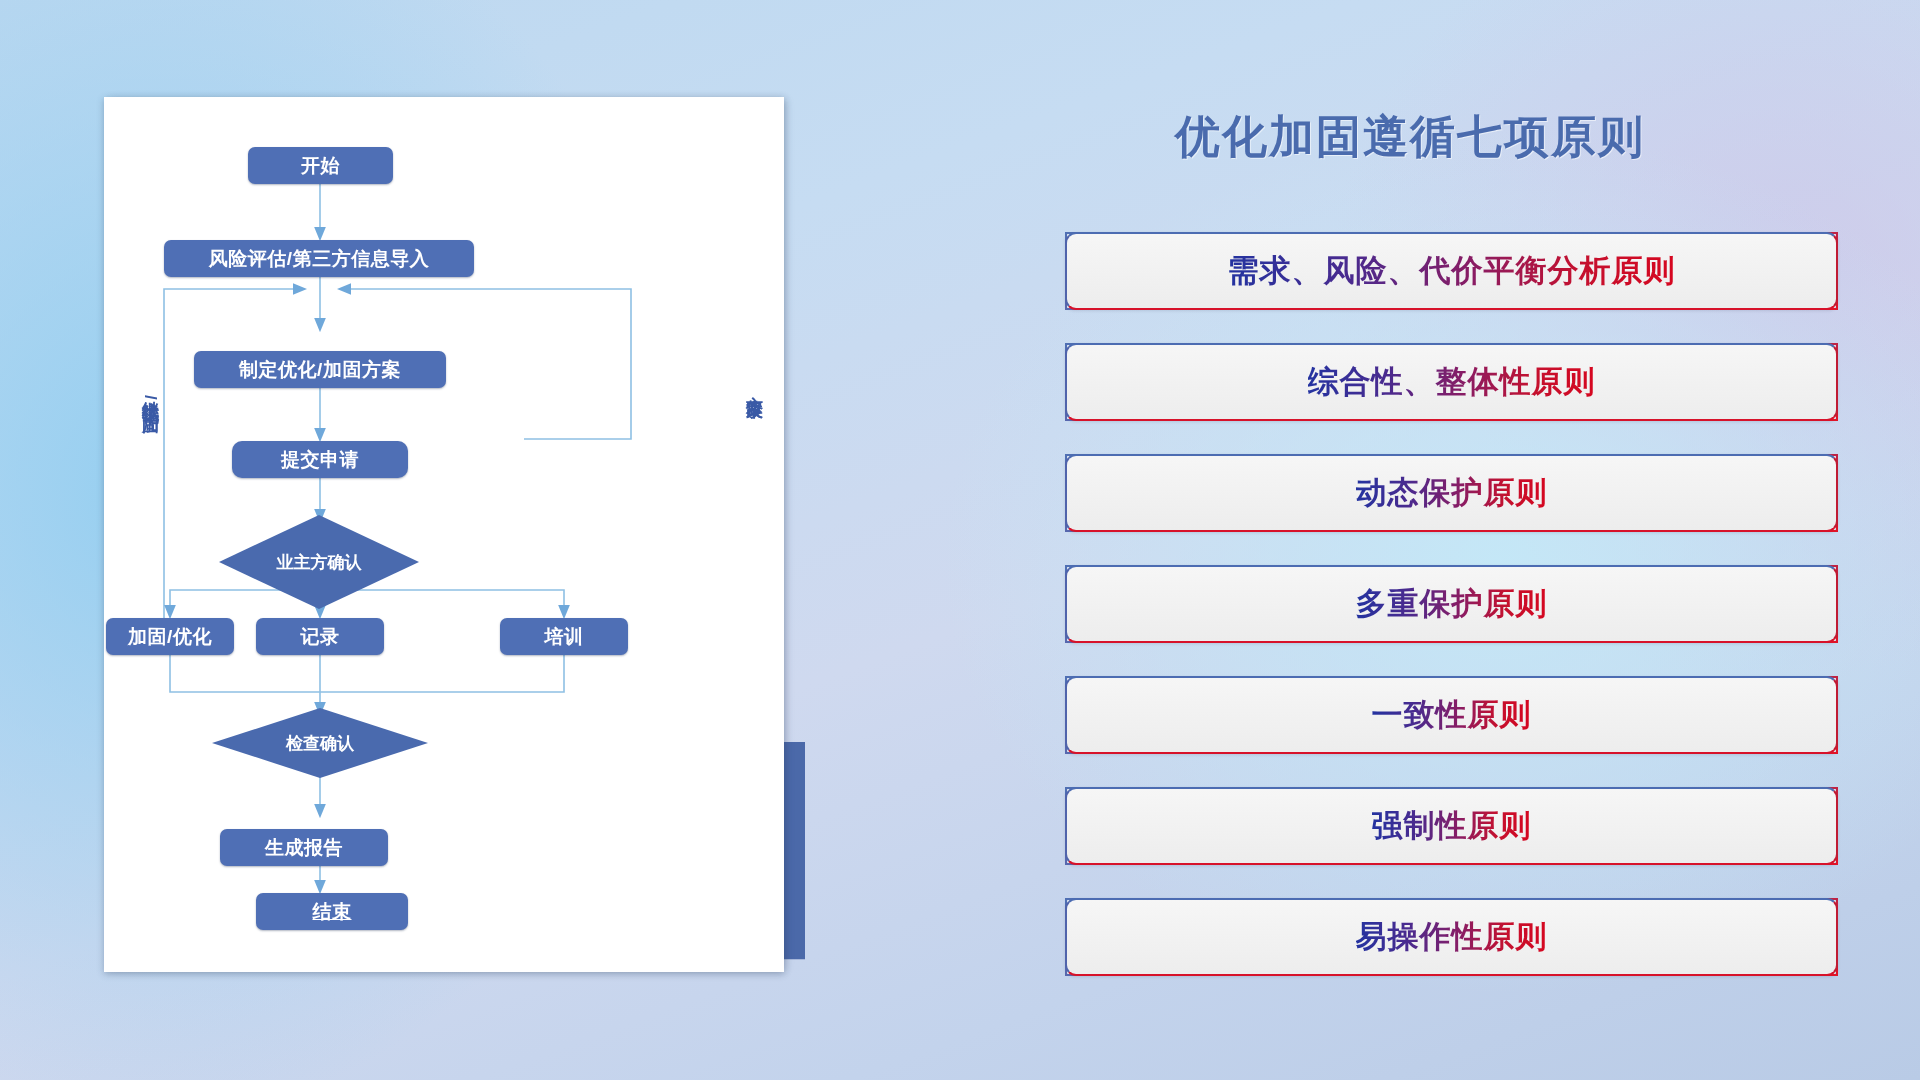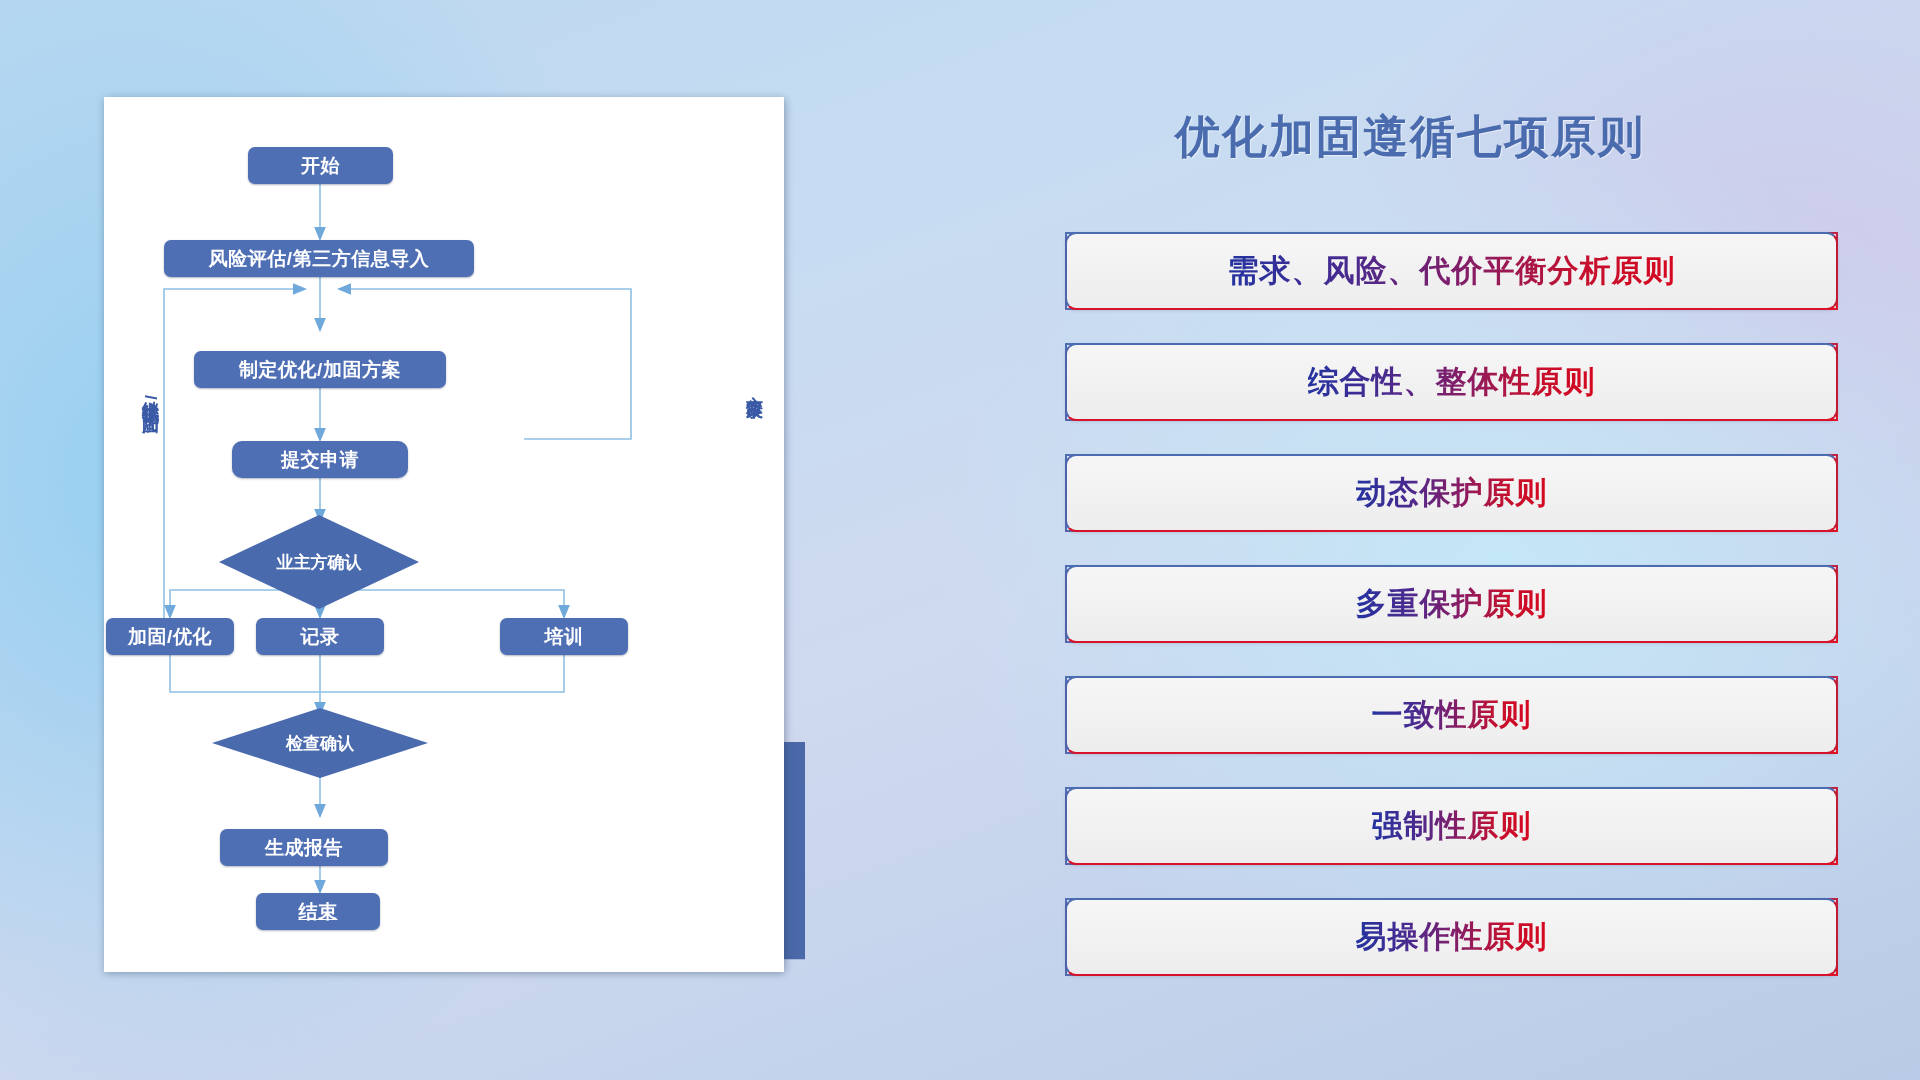--- a/index.html
+++ b/index.html
@@ -207,21 +207,21 @@
 
     <div class="fdiamond" style="left:108px;top:611px;width:216px;height:70px;">
       <div class="dshape"></div>
       <span>检查确认</span>
     </div>
 
     <div class="fnode" style="left:116px;top:720px;width:168px;height:37px;margin-top:12px;">
       <span>生成报告</span>
     </div>
 
-    <div class="fnode" style="left:152px;top:796px;width:124px;height:37px;text-decoration:underline;">
+    <div class="fnode" style="left:152px;top:796px;width:152px;height:37px;text-decoration:underline;">
       <span>结束</span>
     </div>
 
     <div class="vlabel" style="left:38px;top:290px;">继续优化/加固</div>
 
     <div class="vlabel" style="left:642px;top:286px;">方案修改</div>
 
   </div>
 </div>
 

